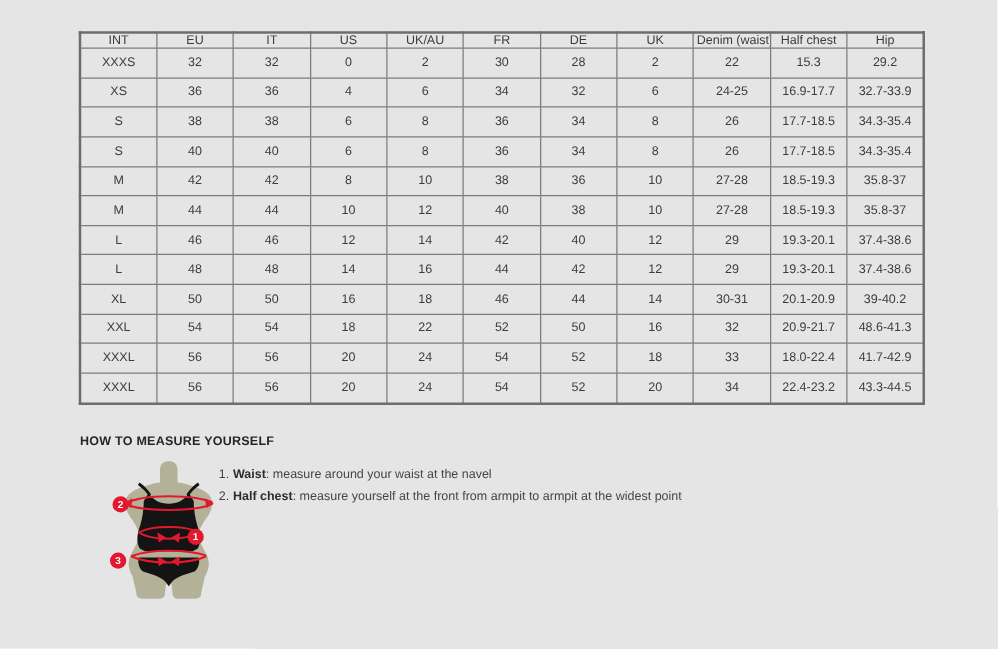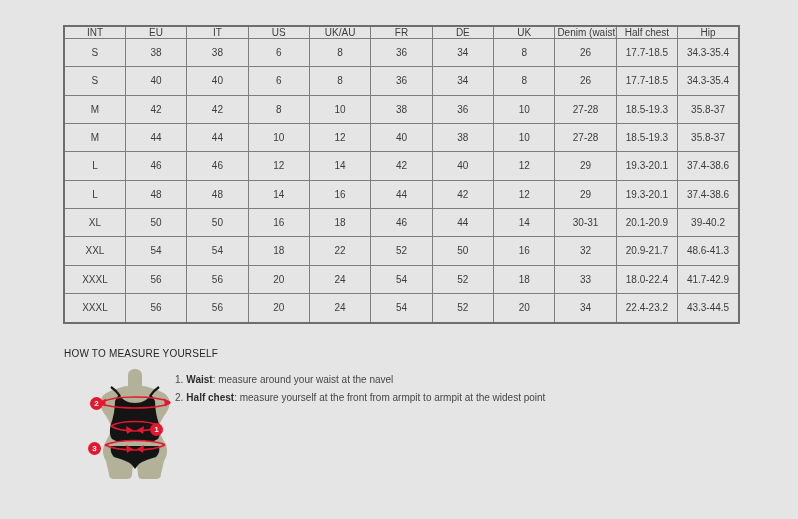--- a/index.html
+++ b/index.html
@@ -35,21 +35,21 @@
     white-space: nowrap;
     overflow: hidden;
   }
 
   
   .measure-title {
     position: absolute;
     left: 64px;
     top: 348px;
     font-size: 10px;
-    font-weight: 400;
+    font-weight: 700;
     color: #262626;
     letter-spacing: 0.2px;
   }
   .figure-wrap {
     position: absolute;
     left: 75px;
     top: 366px;
     width: 120px;
     height: 140px;
   }
@@ -97,20 +97,46 @@
           <th>UK/AU</th>
           <th>FR</th>
           <th>DE</th>
           <th>UK</th>
           <th>Denim (waist)</th>
           <th>Half chest</th>
           <th>Hip</th>
         </tr>
     </thead>
     <tbody>
+        <tr>
+          <td>XXXS</td>
+          <td>32</td>
+          <td>32</td>
+          <td>0</td>
+          <td>2</td>
+          <td>30</td>
+          <td>28</td>
+          <td>2</td>
+          <td>22</td>
+          <td>15.3</td>
+          <td>29.2</td>
+        </tr>
+        <tr>
+          <td>XS</td>
+          <td>36</td>
+          <td>36</td>
+          <td>4</td>
+          <td>6</td>
+          <td>34</td>
+          <td>32</td>
+          <td>6</td>
+          <td>24-25</td>
+          <td>16.9-17.7</td>
+          <td>32.7-33.9</td>
+        </tr>
         <tr>
           <td>S</td>
           <td>38</td>
           <td>38</td>
           <td>6</td>
           <td>8</td>
           <td>36</td>
           <td>34</td>
           <td>8</td>
           <td>26</td>

